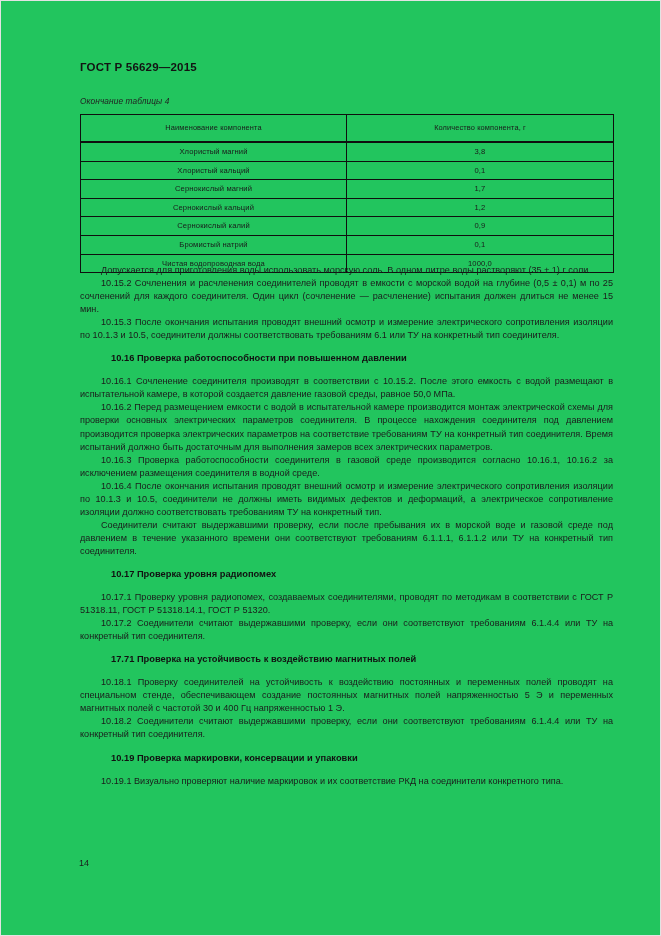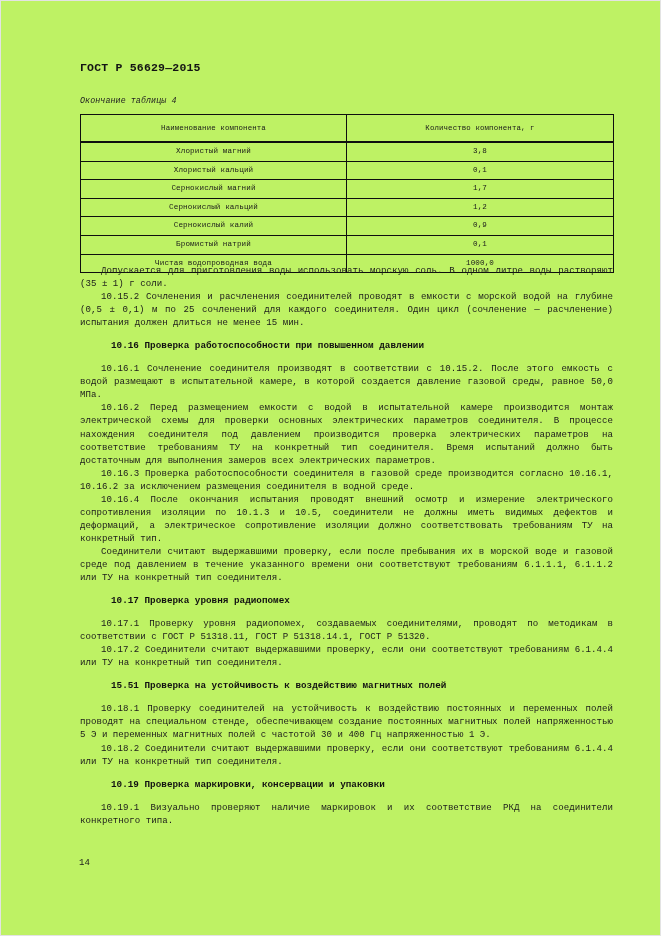--- a/index.html
+++ b/index.html
@@ -12,24 +12,23 @@
     width: 661px;
     height: 936px;
     overflow: hidden;
     font-family: "Liberation Sans", "DejaVu Sans", sans-serif;
     color: #1b1b1b;
     position: relative;
   }
   .page {
     position: absolute;
     inset: 0;
-    background: #bef264;
+    background: #22c55e;
     box-sizing: border-box;
     border: 1px solid #e3e3e3;
-    font-family: Liberation Mono, monospace;
   }
   .page-inner {
     position: absolute;
     left: 0; top: 0;
     width: 661px;
     height: 936px;
   }
 
   
   .doc-header {
@@ -180,40 +179,41 @@
         </tr>
       </tbody>
     </table>
 
     <div class="body-block">
 
       <p class="para">Допускается для приготовления воды использовать морскую соль. В одном литре воды растворяют (35 ± 1) г соли.</p>
 
       <p class="para gap-before">10.15.2  Сочленения и расчленения соединителей проводят в емкости с морской водой на глубине (0,5 ± 0,1) м по 25 сочленений для каждого соединителя. Один цикл (сочленение — расчленение) испытания должен длиться не менее 15 мин.</p>
 
+      <p class="para gap-before">10.15.3 После окончания испытания проводят внешний осмотр и измерение электрического сопротивления изоляции по 10.1.3 и 10.5, соединители должны соответствовать требованиям 6.1 или ТУ на конкретный тип соединителя.</p>
 
       <h3 class="section-head gap-head">10.16  Проверка работоспособности при повышенном давлении</h3>
 
       <p class="para gap-after-head">10.16.1 Сочленение соединителя производят в соответствии с 10.15.2. После этого емкость с водой размещают в испытательной камере, в которой создается давление газовой среды, равное 50,0 МПа.</p>
 
       <p class="para gap-before">10.16.2 Перед  размещением  емкости с водой в испытательной камере производится монтаж электрической схемы для проверки основных электрических параметров соединителя. В процессе нахождения соединителя под давлением производится проверка электрических параметров на соответствие требованиям ТУ на конкретный тип соединителя. Время испытаний должно быть достаточным для выполнения замеров всех электрических параметров.</p>
 
       <p class="para gap-before">10.16.3 Проверка работоспособности соединителя в газовой среде производится согласно 10.16.1, 10.16.2 за исключением  размещения соединителя в водной среде.</p>
 
       <p class="para gap-before">10.16.4 После окончания испытания проводят внешний осмотр и измерение электрического сопротивления изоляции по 10.1.3 и 10.5, соединители не должны иметь видимых дефектов и деформаций, а электрическое сопротивление изоляции должно соответствовать требованиям ТУ на конкретный тип.</p>
 
       <p class="para gap-before">Соединители считают выдержавшими проверку, если после пребывания их в морской воде и газовой среде под давлением в течение указанного времени они соответствуют требованиям 6.1.1.1, 6.1.1.2 или ТУ на конкретный тип соединителя.</p>
 
       <h3 class="section-head gap-head">10.17  Проверка уровня радиопомех</h3>
 
       <p class="para gap-after-head">10.17.1 Проверку уровня радиопомех, создаваемых соединителями, проводят по методикам в соответствии с ГОСТ Р 51318.11, ГОСТ Р 51318.14.1, ГОСТ Р 51320.</p>
 
       <p class="para gap-before">10.17.2 Соединители считают выдержавшими проверку, если они соответствуют требованиям 6.1.4.4 или ТУ на конкретный тип соединителя.</p>
 
-      <h3 class="section-head gap-head">15.51  Проверка на устойчивость к воздействию магнитных полей</h3>
+      <h3 class="section-head gap-head">17.71  Проверка на устойчивость к воздействию магнитных полей</h3>
 
       <p class="para gap-after-head">10.18.1  Проверку соединителей на устойчивость к воздействию постоянных и переменных полей проводят на специальном стенде, обеспечивающем создание постоянных магнитных полей напряженностью 5 Э и переменных магнитных полей с частотой 30 и 400 Гц напряженностью 1 Э.</p>
 
       <p class="para gap-before">10.18.2 Соединители считают выдержавшими проверку, если они соответствуют требованиям 6.1.4.4 или ТУ на конкретный тип соединителя.</p>
 
       <h3 class="section-head gap-head">10.19  Проверка маркировки, консервации и упаковки</h3>
 
       <p class="para gap-after-head">10.19.1 Визуально проверяют наличие маркировок и их соответствие РКД на соединители конкретного типа.</p>
 
     </div>

